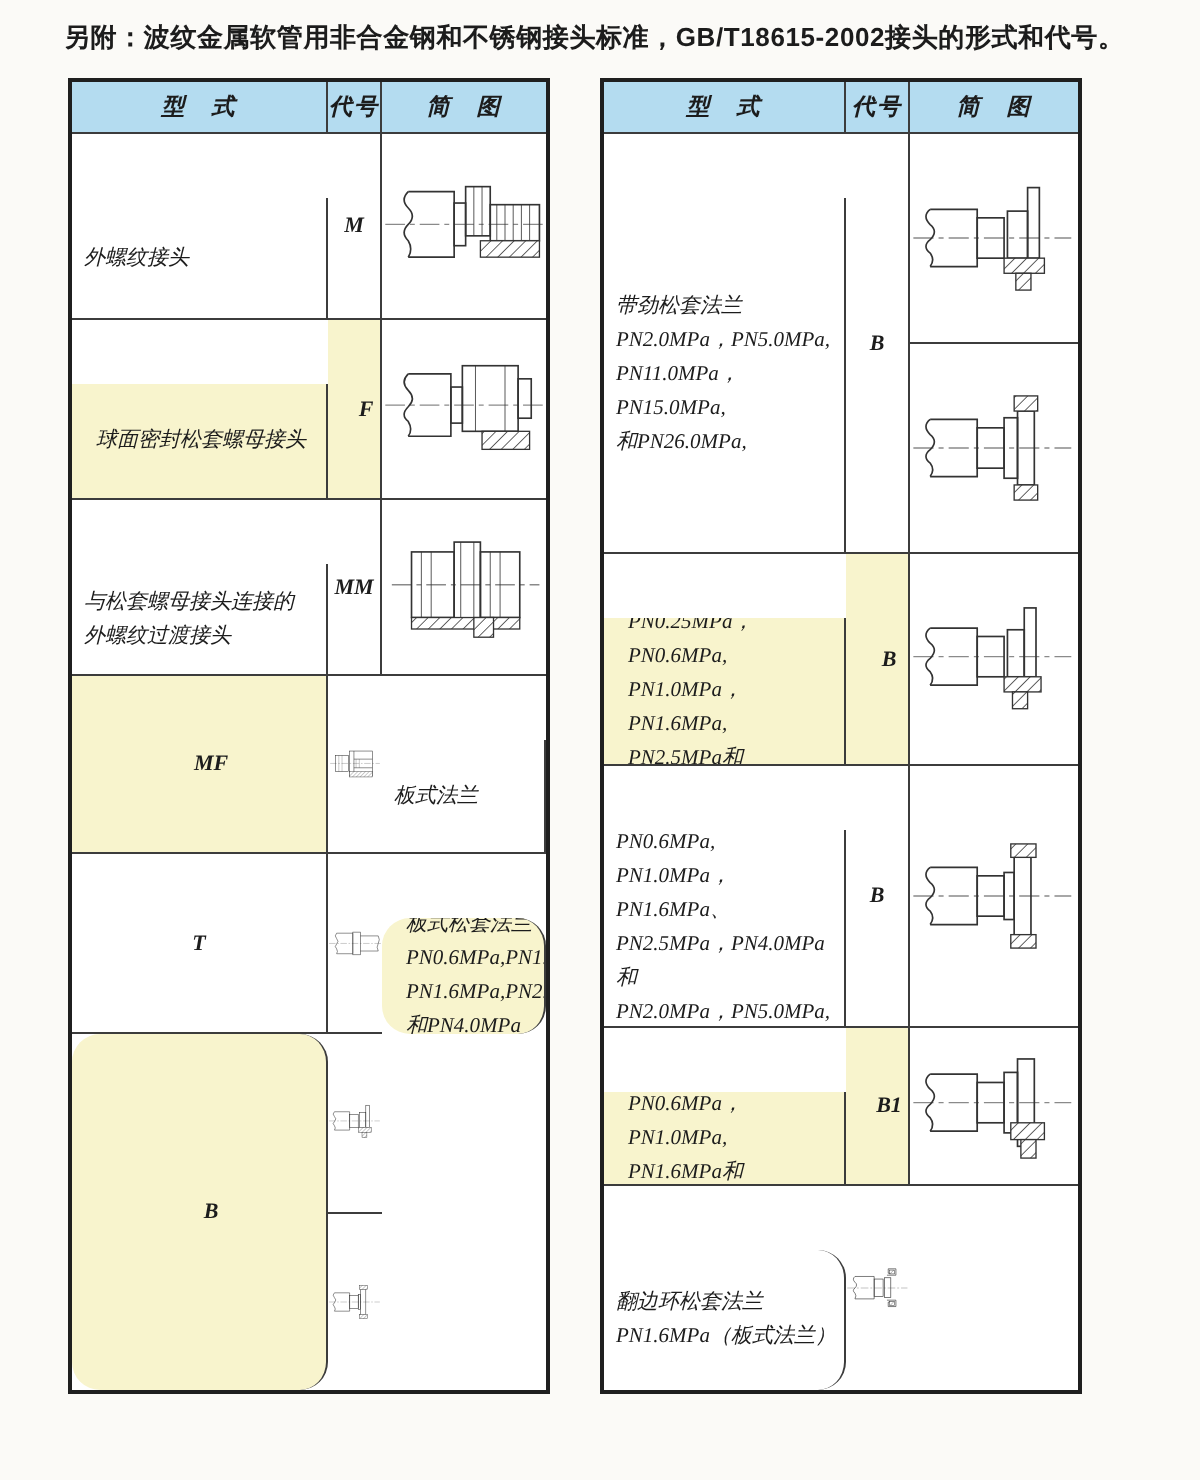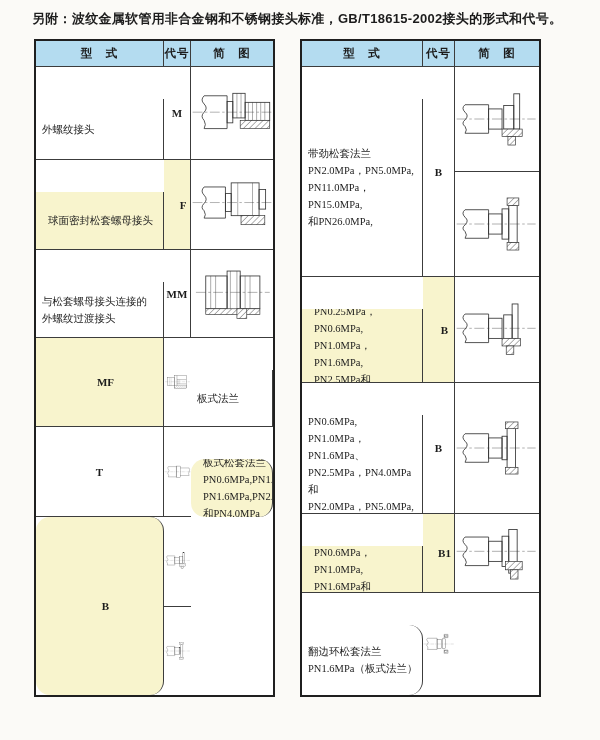--- a/index.html
+++ b/index.html
@@ -10,21 +10,21 @@
     color:#1c1c1c;
   }
   .title{
     position:absolute;left:32px;top:10px;width:556px;margin:0;
     font-family:"Liberation Sans","DejaVu Sans",sans-serif;
     font-weight:bold;font-size:13px;letter-spacing:0.3px;
   }
   .tbl{
     position:absolute;top:39px;height:658px;width:241px;
     background:#fff;border:2px solid #1f1f1f;
-    box-sizing:border-box;display:grid;
+    box-sizing:border-box;display:grid;font-style:italic;
   }
   .tbl-left{left:34px;grid-template-columns:128px 27px 1fr;
     grid-template-rows:26px 93px 90px 88px 89px 90px 1fr;}
   .tbl-right{left:300px;grid-template-columns:121px 32px 1fr;
     grid-template-rows:26px 210px 106px 131px 79px 1fr;}
   .cell{
     border-right:1px solid #3c3c3c;border-bottom:1px solid #3c3c3c;
     box-sizing:border-box;display:flex;align-items:center;
     background:#fff;overflow:hidden;
   }

